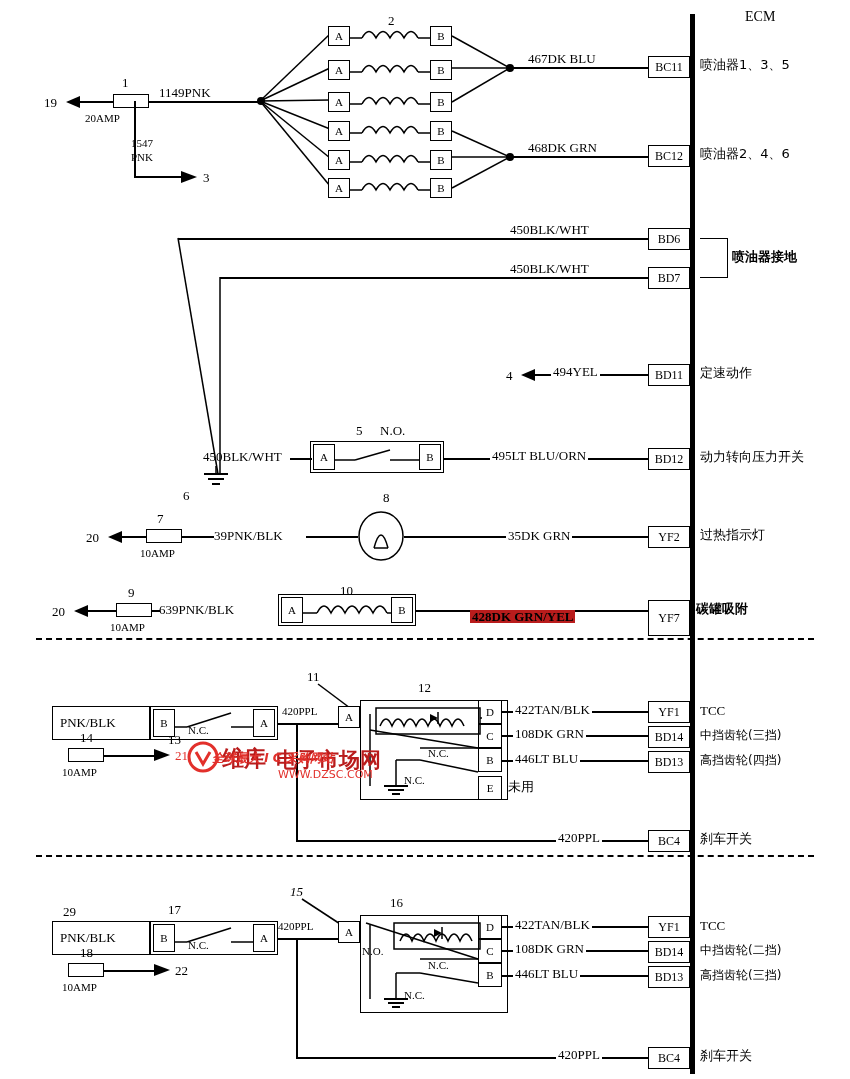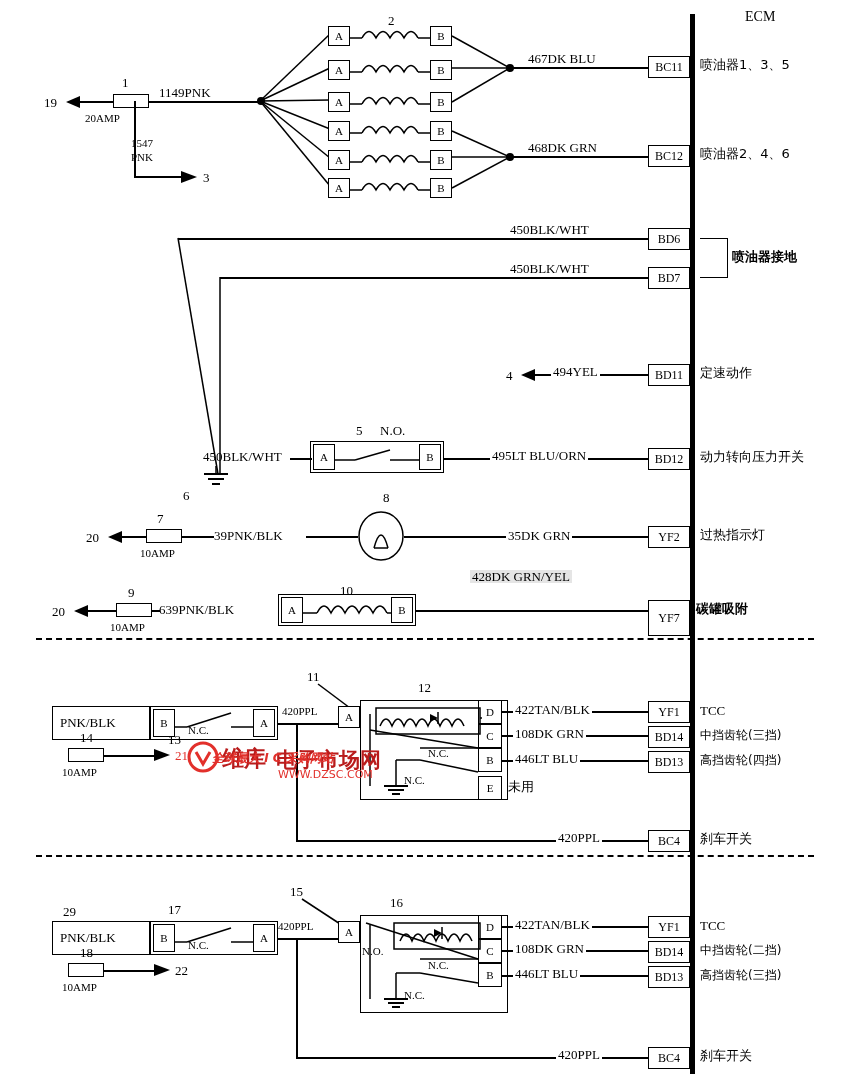--- a/index.html
+++ b/index.html
@@ -226,21 +226,21 @@
   <div class="outer" style="left:278px;top:594px;width:138px;height:32px;"></div>
   <div class="term" style="left:281px;top:597px;width:22px;height:26px;">A</div>
   <div class="term" style="left:391px;top:597px;width:22px;height:26px;">B</div>
   <svg style="position:absolute;left:303px;top:597px;width:88px;height:26px;">
     <line x1="0" y1="16" x2="14" y2="16" stroke="#000" stroke-width="1.5"></line>
     <path d="M14 16 q7 -14 14 0 q7 -14 14 0 q7 -14 14 0 q7 -14 14 0 q7 -14 14 0" fill="none" stroke="#000" stroke-width="1.5"></path>
     <line x1="84" y1="16" x2="88" y2="16" stroke="#000" stroke-width="1.5"></line>
   </svg>
   <div class="lbl" style="left:340px;top:576px;margin-top:8px;">10</div>
   <div class="h" style="left:416px;top:610px;width:232px;"></div>
-  <div class="lbl" style="left:470px;top:570px;background:#e5e5e5;padding:0 2px;">428DK GRN/YEL</div>
+  <div class="lbl" style="left:470px;top:610px;background:#b91c1c;padding:0 2px;font-weight:bold;">428DK GRN/YEL</div>
   <div class="pin" style="left:648px;top:600px;width:42px;height:36px;">YF7</div>
   <div class="lbl cn b" style="left:696px;top:602px;">碳罐吸附</div>
 
   <div class="dash" style="left:36px;top:638px;width:778px;"></div>
 
   <div class="lbl" style="left:63px;top:708px;">39</div>
   <div class="outer" style="left:52px;top:706px;width:98px;height:34px;"></div>
   <div class="lbl" style="left:60px;top:716px;">PNK/BLK</div>
   <div class="outer" style="left:150px;top:706px;width:128px;height:34px;"></div>
   <div class="term" style="left:153px;top:709px;width:22px;height:28px;">B</div>
@@ -339,21 +339,21 @@
   <div class="lbl" style="left:80px;top:946px;">18</div>
   <div class="lbl sm" style="left:62px;top:982px;">10AMP</div>
   <div class="h" style="left:104px;top:970px;width:50px;"></div>
   <svg style="position:absolute;left:154px;top:964px;">
     <polygon points="0,0 0,12 16,6" fill="#000"></polygon>
   </svg>
   <div class="lbl" style="left:175px;top:964px;">22</div>
 
   <div class="h" style="left:278px;top:938px;width:82px;"></div>
   <div class="lbl sm" style="left:278px;top:921px;">420PPL</div>
-  <div class="lbl" style="left:290px;top:885px;">15</div>
+  <div class="lbl" style="left:290px;top:885px;font-style:italic;">15</div>
   <svg style="position:absolute;left:302px;top:899px;width:60px;height:42px;">
     <line x1="0" y1="0" x2="58" y2="38" stroke="#000" stroke-width="1.5"></line>
   </svg>
 
   <div class="outer" style="left:360px;top:915px;width:148px;height:98px;"></div>
   <div class="lbl" style="left:390px;top:896px;">16</div>
   <div class="term" style="left:478px;top:915px;width:24px;height:24px;">D</div>
   <div class="term" style="left:478px;top:939px;width:24px;height:24px;">C</div>
   <div class="term" style="left:478px;top:963px;width:24px;height:24px;">B</div>
   <div class="term" style="left:338px;top:921px;width:22px;height:22px;">A</div>

